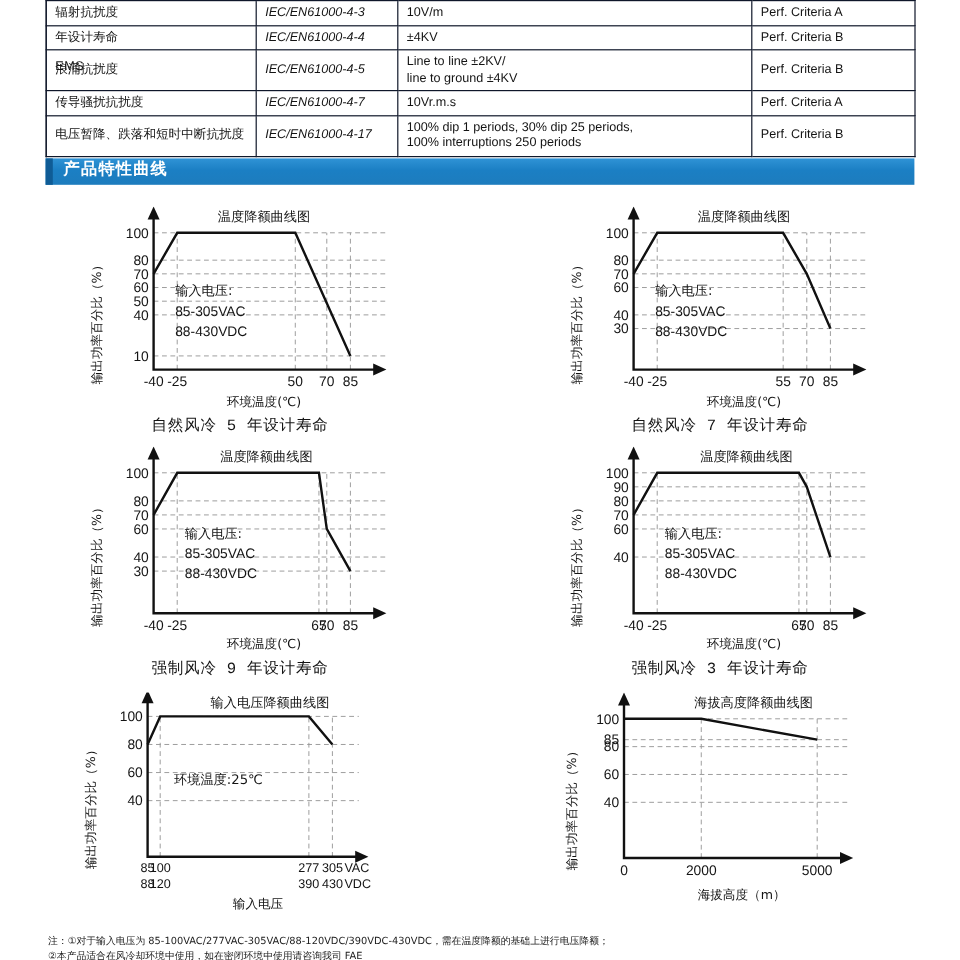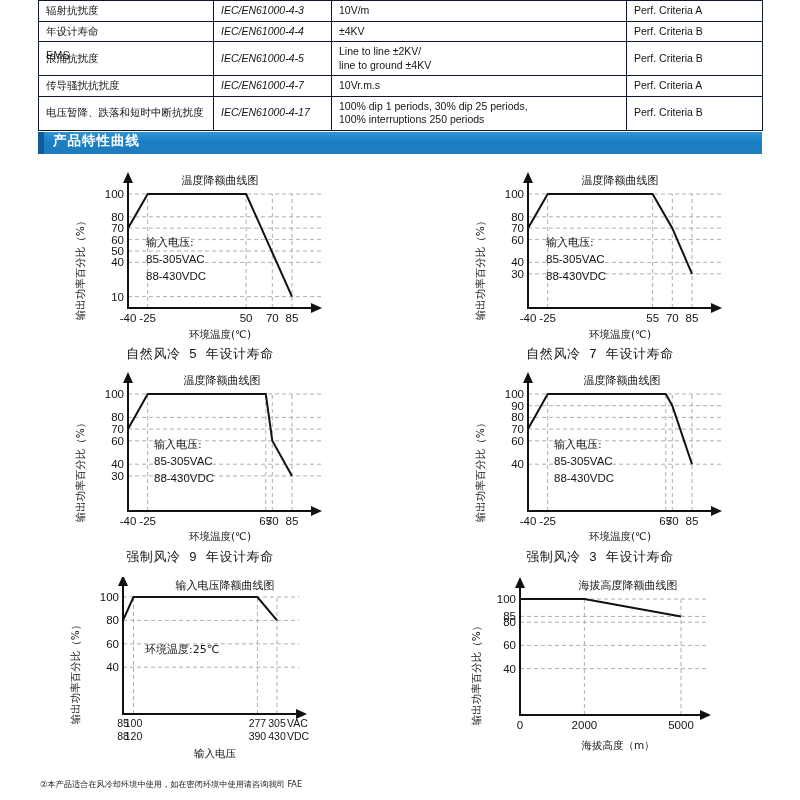--- a/index.html
+++ b/index.html
@@ -365,16 +365,17 @@
               <path d="M 52.0 22.0 L 116.4 22.0 L 213.0 39.4" class="curve"></path>
               <text x="12" y="96" class="t-axis" text-anchor="middle" transform="rotate(-90 12 96)">输出功率百分比（%）</text>
               <text x="150" y="172" class="t-axis" text-anchor="middle">海拔高度（m）</text>
             </svg>
           </div>
       </div>
     </div>
   </div>
 
   <div class="footnotes">
+    <div class="fn-line">注：①对于输入电压为 85-100VAC/277VAC-305VAC/88-120VDC/390VDC-430VDC，需在温度降额的基础上进行电压降额；</div>
     <div class="fn-line">②本产品适合在风冷却环境中使用，如在密闭环境中使用请咨询我司 FAE</div>
   </div>
 
 </div>
 
 </body></html>

